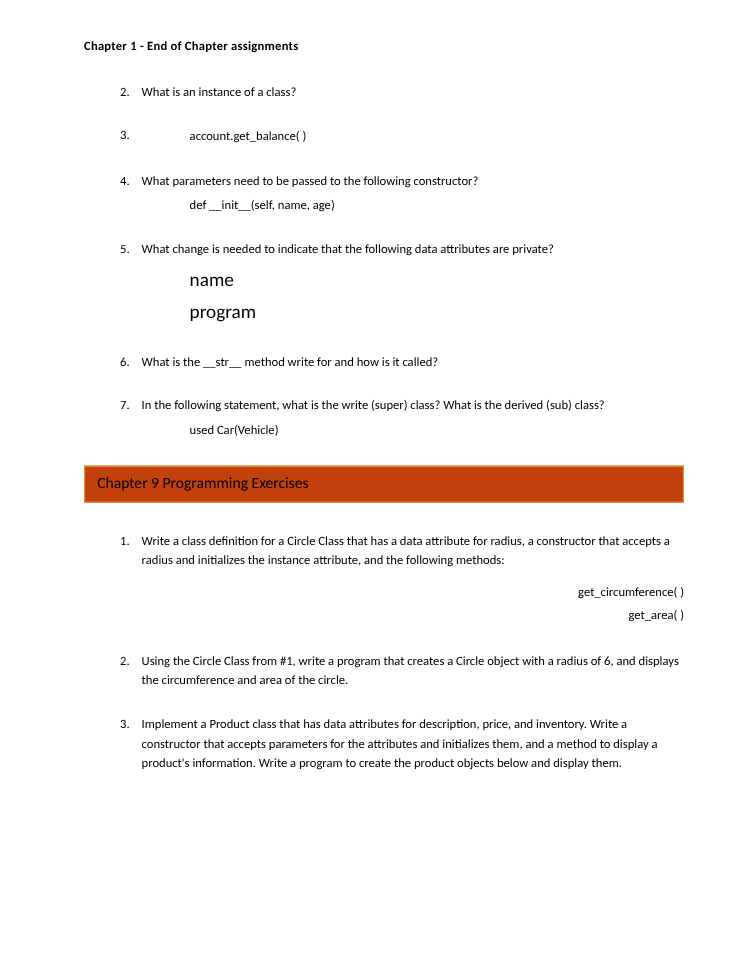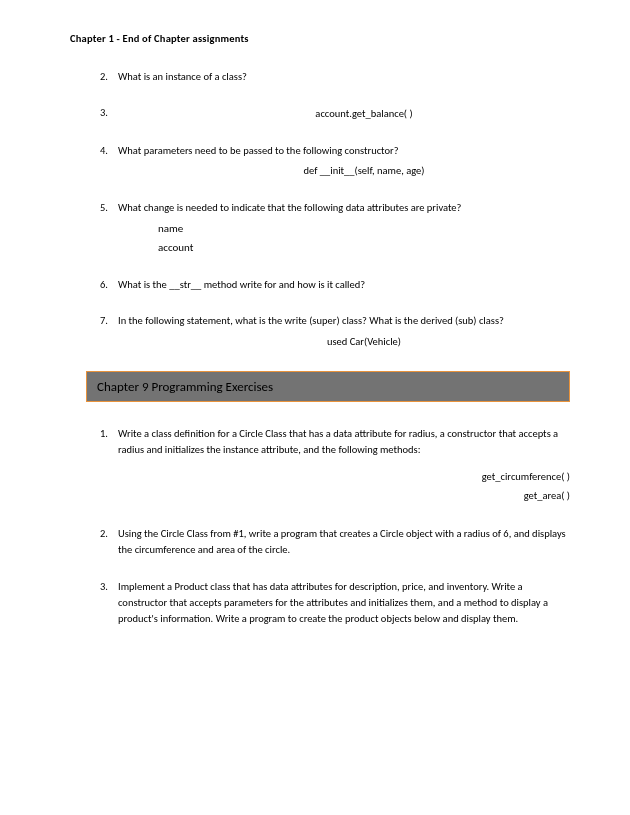--- a/index.html
+++ b/index.html
@@ -3,24 +3,24 @@
 <meta charset="utf-8">
 <style>
   * { box-sizing: border-box; margin: 0; padding: 0; }
   html, body { width: 630px; height: 815px; background: #fff; font-family: Calibri, Arial, sans-serif; color: #000; }
   .page { padding: 32px 60px 40px 70px; }
   .header { font-size: 10.5px; font-weight: 600; margin-bottom: 24px; letter-spacing: 0.2px; }
   .qlist { list-style: none; padding-left: 30px; }
   .qlist > li { font-size: 10.5px; line-height: 1.5; margin-bottom: 20px; position: relative; padding-left: 18px; }
   .qlist > li .num { position: absolute; left: 0; top: 0; font-size: 10.5px; }
   .qtext { display: block; }
-  .code { font-family: Calibri, Arial, sans-serif; font-size: 10.5px; display: block; margin-top: 4px; padding-left: 40px; line-height: 1.7; text-align: center; }
+  .code { font-family: Calibri, Arial, sans-serif; font-size: 10.5px; display: block; margin-top: 4px; padding-left: 40px; line-height: 1.7; }
   .code-block { margin-top: 4px; padding-left: 40px; }
-  .code-block .cl { font-size: 11px; line-height: 1.7; }
-  .section-bar { margin: 10px 0 24px 16px; padding: 7px 10px; background: #737373; border: 1.5px solid #e8933c; font-size: 13px; font-weight: 400; color: #000; }
+  .code-block .cl { font-size: 16px; line-height: 1.7; }
+  .section-bar { margin: 10px 0 24px 0; padding: 7px 10px; background: #c2410c; border: 1.5px solid #e8933c; font-size: 13px; font-weight: 400; color: #000; }
   .elist { list-style: none; padding-left: 30px; }
   .elist > li { font-size: 10.5px; line-height: 1.55; margin-bottom: 20px; position: relative; padding-left: 18px; text-align: left; }
   .elist > li .num { position: absolute; left: 0; top: 0; font-size: 10.5px; }
   .ecode { margin-top: 10px; padding-left: 80px; }
   .ecode .cl { font-size: 10.5px; line-height: 1.8; text-align: right; }
 </style>
 </head>
 <body>
 
 <div class="page">
@@ -38,21 +38,21 @@
     <li>
       <span class="num">4.</span>
       <span class="qtext">What parameters need to be passed to the following constructor?</span>
       <span class="code">def __init__(self, name, age)</span>
     </li>
     <li>
       <span class="num">5.</span>
       <span class="qtext">What change is needed to indicate that the following data attributes are private?</span>
       <div class="code-block">
         <div class="cl">name</div>
-        <div class="cl">account</div>
+        <div class="cl">program</div>
       </div>
     </li>
     <li>
       <span class="num">6.</span>
       <span class="qtext">What is the __str__ method write for and how is it called?</span>
     </li>
     <li>
       <span class="num">7.</span>
       <span class="qtext">In the following statement, what is the write (super) class?  What is the derived (sub) class?</span>
       <span class="code">used Car(Vehicle)</span>

